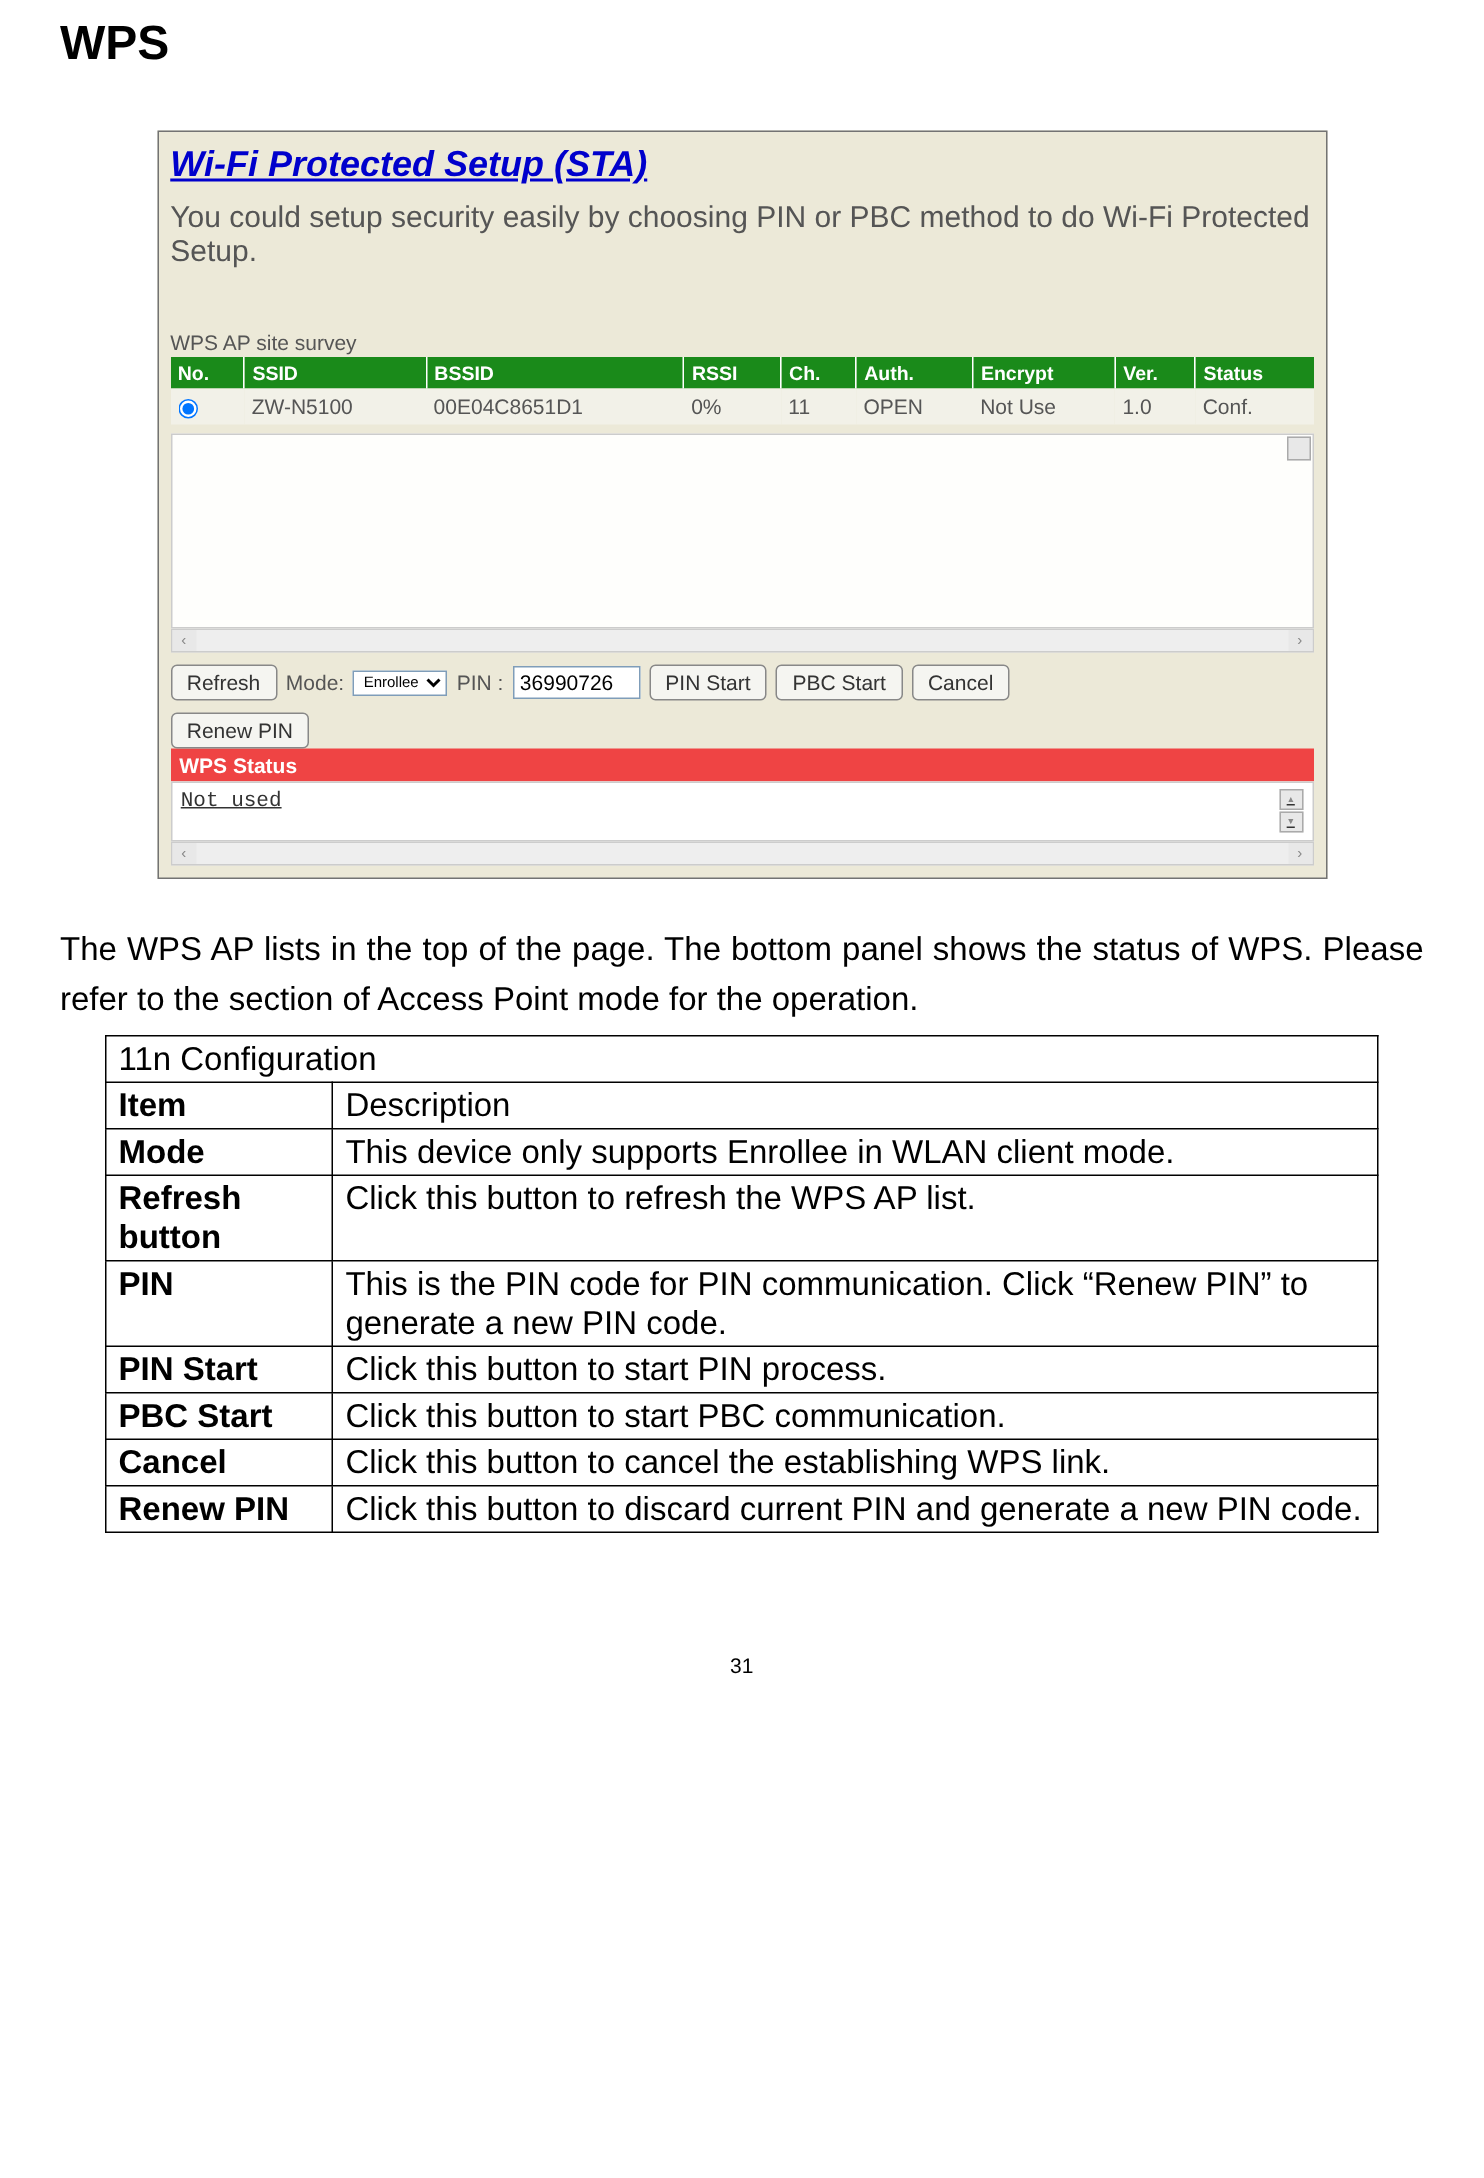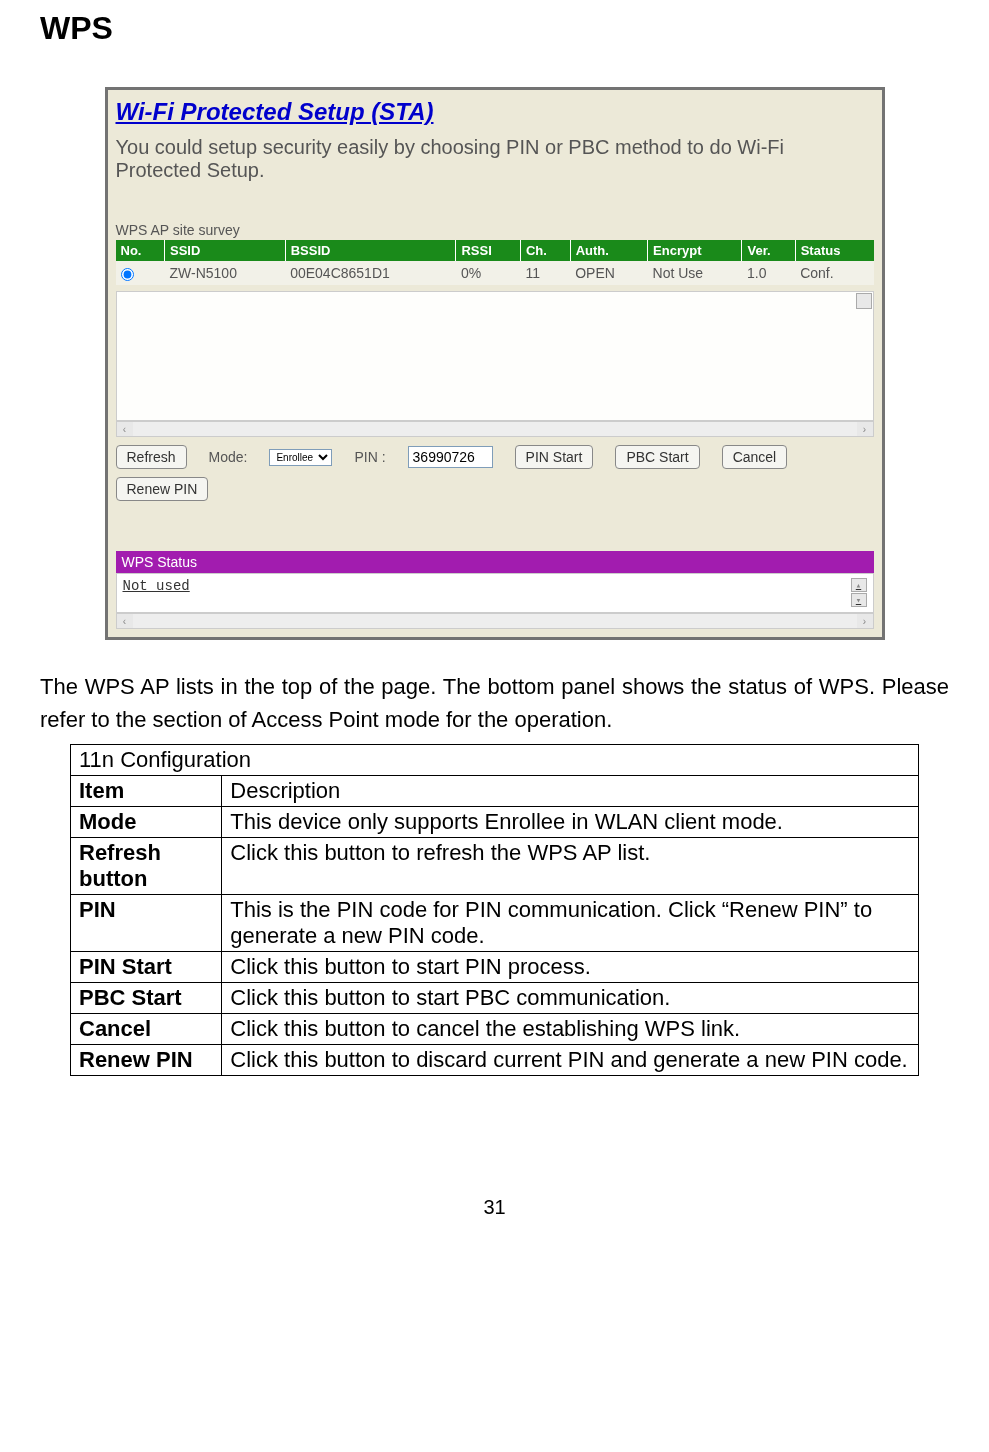--- a/index.html
+++ b/index.html
@@ -14,21 +14,21 @@
     .page-title {
       font-size: 32px;
       font-weight: bold;
       margin-bottom: 40px;
       margin-left: 0;
     }
     .panel {
       width: 780px;
       margin: 0 auto 30px auto;
       background: #ece9d8;
-      border: 3px solid #737373;
+      border: 1px solid #737373;
       padding: 8px;
     }
     .panel-title {
       font-size: 24px;
       font-weight: bold;
       font-style: italic;
       color: #0000cc;
       text-decoration: underline;
       margin-bottom: 10px;
       font-family: Arial, sans-serif;
@@ -94,21 +94,21 @@
     }
     .hscroll span {
       width: 16px; height: 14px;
       display: flex; justify-content: center; align-items: center;
       color: #888; font-size: 10px;
       background: #e8e8e8;
     }
     .controls-row {
       display: flex;
       align-items: center;
-      gap: 22px;
+      gap: 6px;
       margin-top: 8px;
       font-size: 14px;
       color: #555;
       flex-wrap: wrap;
     }
     .btn {
       background: #f5f5f1;
       border: 1px solid #888;
       border-radius: 4px;
       padding: 3px 10px;
@@ -122,26 +122,25 @@
       font-size: 10px;
       padding: 1px 2px;
     }
     .pin-input {
       border: 1px solid #7f9db9;
       font-size: 14px;
       padding: 2px 4px;
       width: 85px;
     }
     .status-header {
-      background: #a21caf;
+      background: #ef4444;
       color: #fff;
-      font-weight: normal;
+      font-weight: bold;
       padding: 3px 6px;
       font-size: 14px;
-      margin-top: 50px;
     }
     .status-box {
       width: 100%;
       background: #fff;
       border: 1px solid #ccc;
       padding: 4px 6px;
       font-family: "Courier New", monospace;
       font-size: 14px;
       color: #333;
       display: flex;
@@ -184,22 +183,22 @@
     }
     .config-table .header-row td:first-child,
     .config-table .item-label {
       font-weight: bold;
     }
     .config-table .section-row td {
       font-weight: normal;
     }
     .page-number {
       text-align: center;
-      font-size: 20px;
-      margin-top: 120px;
+      font-size: 14px;
+      margin-top: 80px;
     }
   </style>
 </head>
 <body>
 
 <h1 class="page-title">WPS</h1>
 
 <div class="panel">
   <div class="panel-title">Wi-Fi Protected Setup (STA)</div>
   <div class="panel-description">You could setup security easily by choosing PIN or PBC method to do Wi-Fi Protected Setup.</div>

